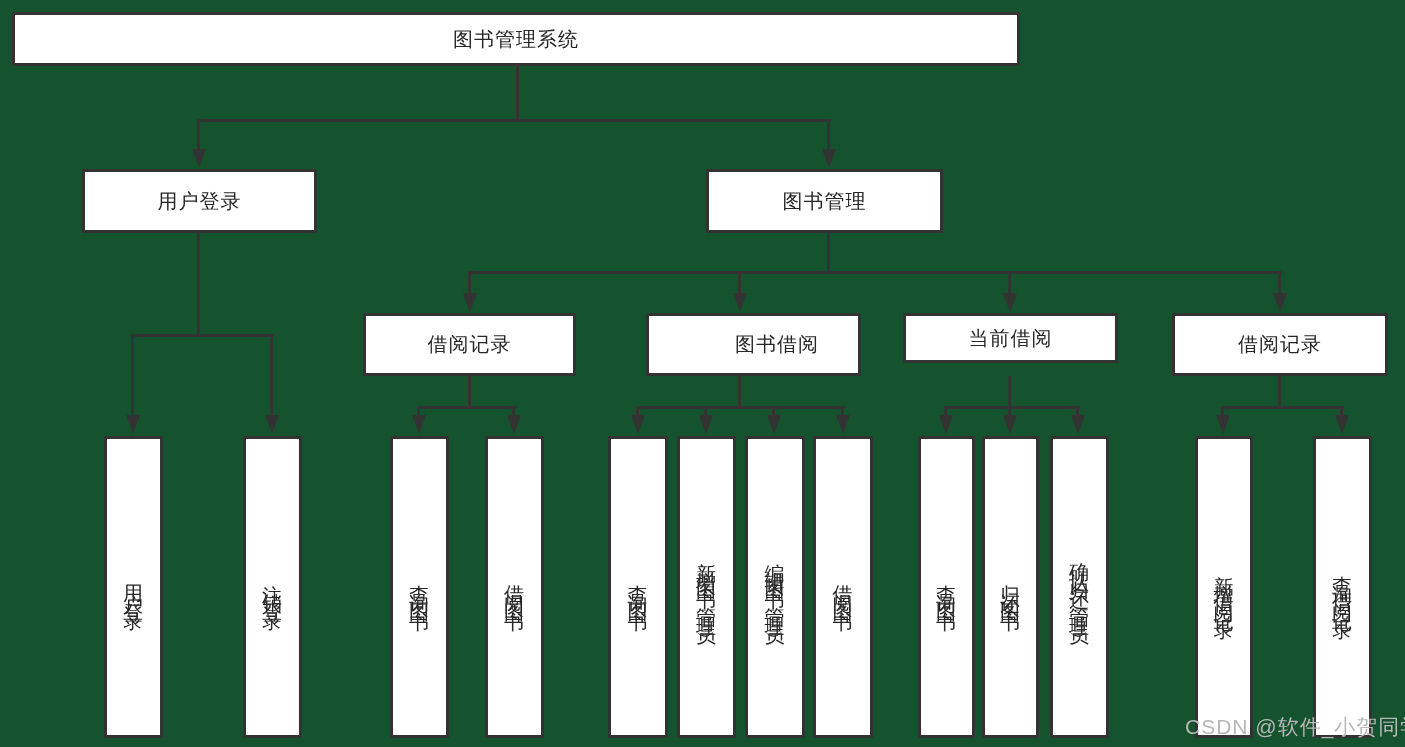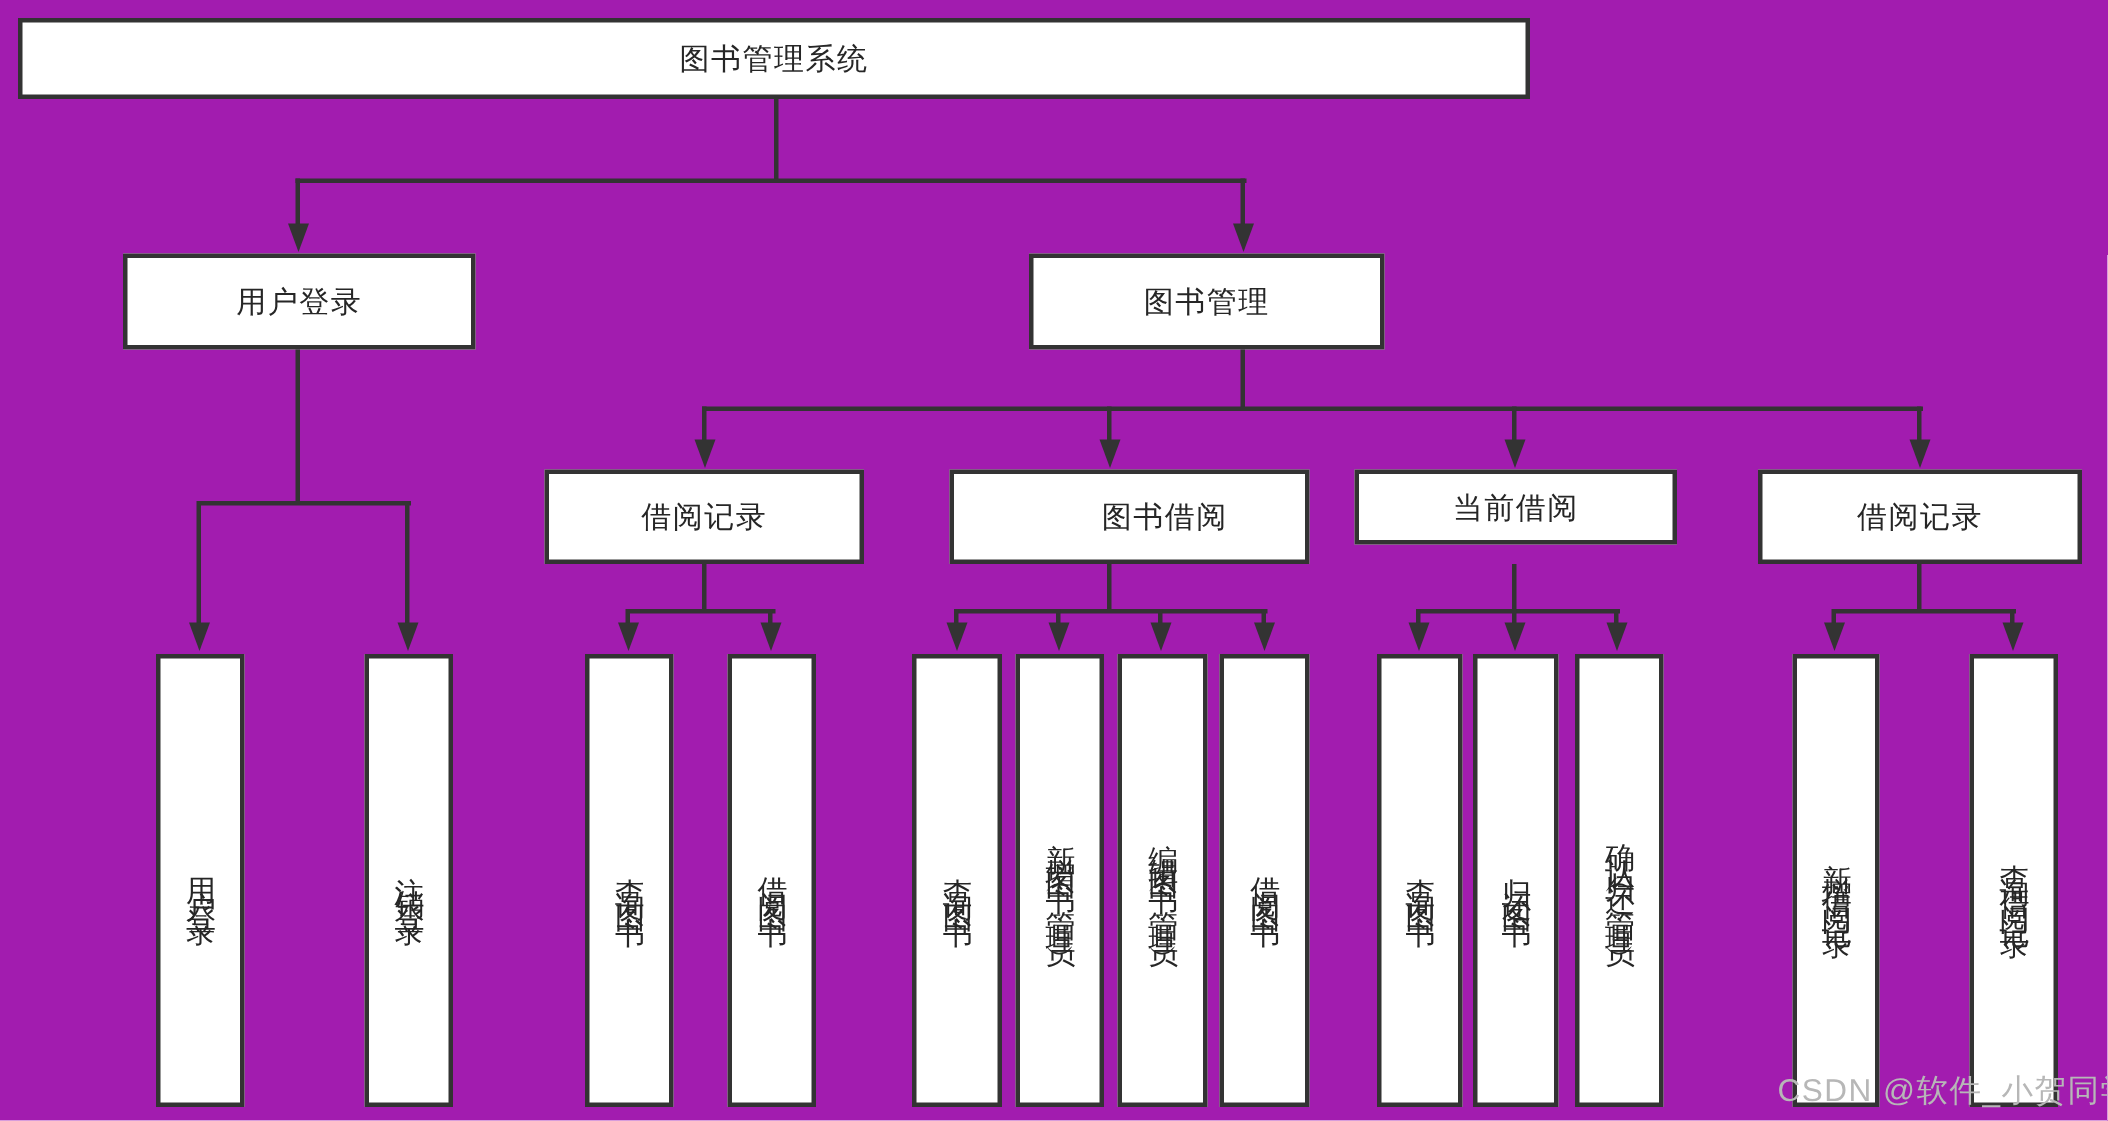--- a/index.html
+++ b/index.html
@@ -1,19 +1,19 @@
 <!DOCTYPE html>
 <html><head>
 <meta charset="utf-8">
 <style>
   html,body{margin:0;padding:0;background:#ffffff;}
   #canvas{
     position:relative;
     width:1405px;height:747px;
-    background:#a21caf;
+    background:#14532d;
     font-family:"Liberation Sans", sans-serif;
     overflow:hidden;
   }
   .box{
     position:absolute;
     box-sizing:border-box;
     border:3px solid #333333;
     background:#ffffff;
     display:flex;
     align-items:center;
@@ -68,21 +68,21 @@
   <i class="vl" style="left:516px;top:65px;height:56px;"></i>
   <i class="hl" style="left:197px;top:119px;width:634px;"></i>
   <i class="vl" style="left:197px;top:119px;height:31px;"></i>
   <i class="arr" style="left:192px;top:149px;"></i>
   <i class="vl" style="left:827px;top:119px;height:31px;"></i>
   <i class="arr" style="left:822px;top:149px;"></i>
 
   <div class="box hbox" style="left:82px;top:169px;width:235px;height:64px;">
     <span class="label">用户登录</span>
   </div>
-  <div class="box hbox" style="left:686px;top:169px;width:237px;height:64px;">
+  <div class="box hbox" style="left:706px;top:169px;width:237px;height:64px;">
     <span class="label">图书管理</span>
   </div>
 
   <i class="vl" style="left:197px;top:233px;height:103px;"></i>
   <i class="hl" style="left:132px;top:334px;width:142px;"></i>
   <i class="vl" style="left:131px;top:334px;height:82px;"></i>
   <i class="arr" style="left:126px;top:415px;"></i>
   <i class="vl" style="left:270px;top:334px;height:82px;"></i>
   <i class="arr" style="left:265px;top:415px;"></i>
 
@@ -93,21 +93,21 @@
   <i class="vl" style="left:738px;top:271px;height:23px;"></i>
   <i class="arr" style="left:733px;top:293px;"></i>
   <i class="vl" style="left:1008px;top:271px;height:23px;"></i>
   <i class="arr" style="left:1003px;top:293px;"></i>
   <i class="vl" style="left:1278px;top:271px;height:23px;"></i>
   <i class="arr" style="left:1273px;top:293px;"></i>
 
   <div class="box hbox" style="left:363px;top:313px;width:213px;height:63px;">
     <span class="label">借阅记录</span>
   </div>
-  <div class="box hbox" style="left:633px;top:313px;width:240px;height:63px;padding-left:47px;">
+  <div class="box hbox" style="left:646px;top:313px;width:215px;height:63px;padding-left:47px;">
     <span class="label">图书借阅</span>
   </div>
   <div class="box hbox" style="left:903px;top:313px;width:215px;height:50px;">
     <span class="label">当前借阅</span>
   </div>
   <div class="box hbox" style="left:1172px;top:313px;width:216px;height:63px;">
     <span class="label">借阅记录</span>
   </div>
 
   <i class="vl" style="left:468px;top:376px;height:32px;"></i>

